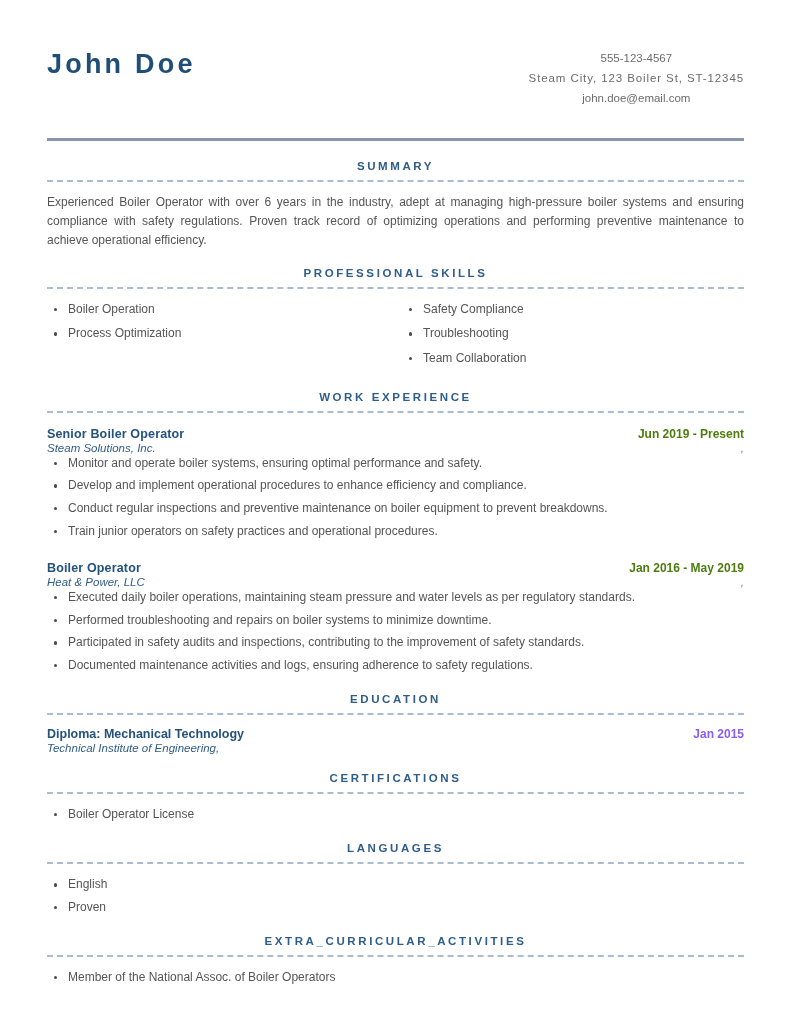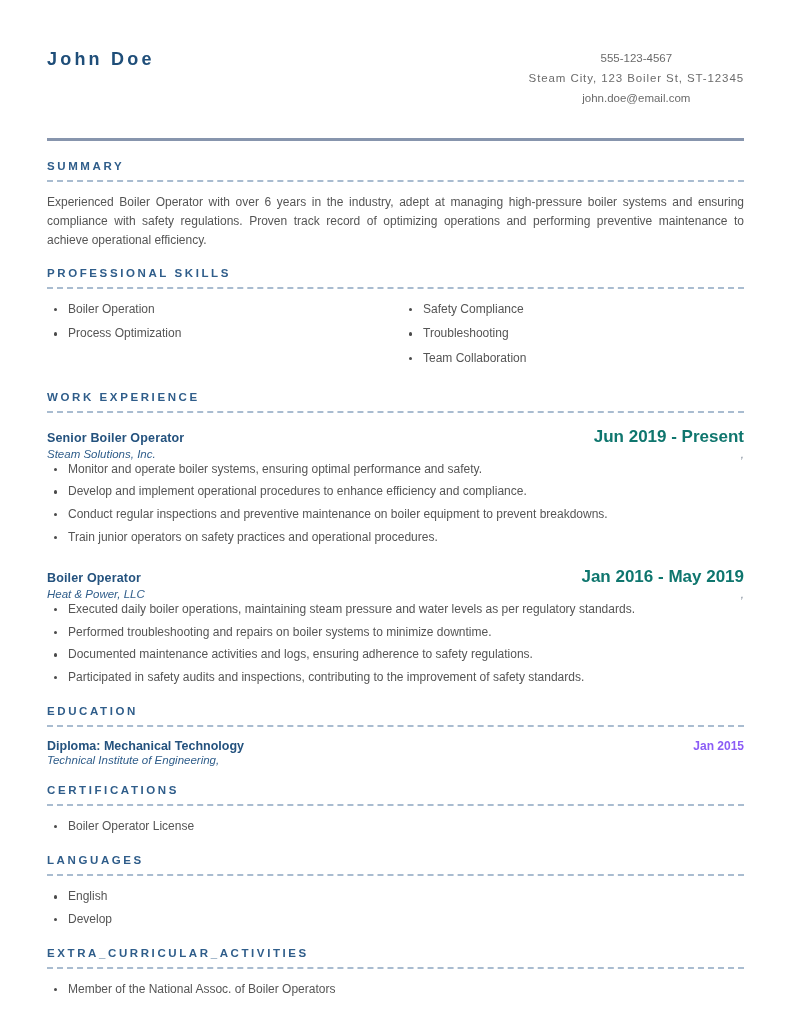--- a/index.html
+++ b/index.html
@@ -25,21 +25,21 @@
   }
 
   
   .header {
     display: flex;
     align-items: flex-start;
     justify-content: space-between;
     padding-top: 8px;
   }
   .name {
-    font-size: 18px;
+    font-size: 27px;
     font-weight: bold;
     color: #1f4e79;
     letter-spacing: 3.2px;
     line-height: 1.1;
     margin: 0;
     padding-top: 8px;
     white-space: nowrap;
   }
   .contact {
     text-align: center;
@@ -69,20 +69,21 @@
   .section { margin-top: 18px; }
   .section.first { margin-top: 19px; }
   .sec-title {
     font-size: 11.5px;
     font-weight: bold;
     color: #2f5d8a;
     letter-spacing: 2.6px;
     text-transform: uppercase;
     margin: 0;
     padding-bottom: 2px;
+    text-align: center;
   }
   .sec-body { padding-top: 11px; }
 
   
   .summary-text {
     font-size: 12px;
     line-height: 1.55;
     color: #555555;
     text-align: justify;
     margin: 0;
@@ -129,23 +130,23 @@
     justify-content: space-between;
     align-items: baseline;
   }
   .exp-title {
     font-size: 12.5px;
     font-weight: bold;
     color: #24527e;
     letter-spacing: 0.15px;
   }
   .exp-date {
-    font-size: 17px;
-    font-weight: bold;
-    color: #0f766e;
+    font-size: 12px;
+    font-weight: bold;
+    color: #4d7c0f;
     white-space: nowrap;
   }
   .exp-sub {
     font-size: 11.5px;
     font-style: italic;
     color: #2f5d8a;
     margin-top: 1px;
   }
   .exp-loc {
     font-size: 11.5px;
@@ -252,22 +253,22 @@
             <span class="exp-title">Boiler Operator</span>
             <span class="exp-date">Jan 2016 - May 2019</span>
           </div>
           <div class="exp-row">
             <span class="exp-sub">Heat &amp; Power, LLC</span>
             <span class="exp-loc">,</span>
           </div>
           <ul class="bullets exp-bullets">
             <li>Executed daily boiler operations, maintaining steam pressure and water levels as per regulatory standards.</li>
             <li>Performed troubleshooting and repairs on boiler systems to minimize downtime.</li>
+            <li>Participated in safety audits and inspections, contributing to the improvement of safety standards.</li>
             <li>Documented maintenance activities and logs, ensuring adherence to safety regulations.</li>
-            <li>Participated in safety audits and inspections, contributing to the improvement of safety standards.</li>
           </ul>
         </div>
 
       </div>
     </div>
 
     <div class="section">
       <div class="sec-title">EDUCATION</div>
       <hr class="dashed">
       <div class="sec-body tight">
@@ -290,21 +291,21 @@
         </ul>
       </div>
     </div>
 
     <div class="section">
       <div class="sec-title">LANGUAGES</div>
       <hr class="dashed">
       <div class="sec-body">
         <ul class="bullets">
           <li>English</li>
-          <li>Develop</li>
+          <li>Proven</li>
         </ul>
       </div>
     </div>
 
     <div class="section">
       <div class="sec-title">EXTRA_CURRICULAR_ACTIVITIES</div>
       <hr class="dashed">
       <div class="sec-body">
         <ul class="bullets">
           <li>Member of the National Assoc. of Boiler Operators</li>

